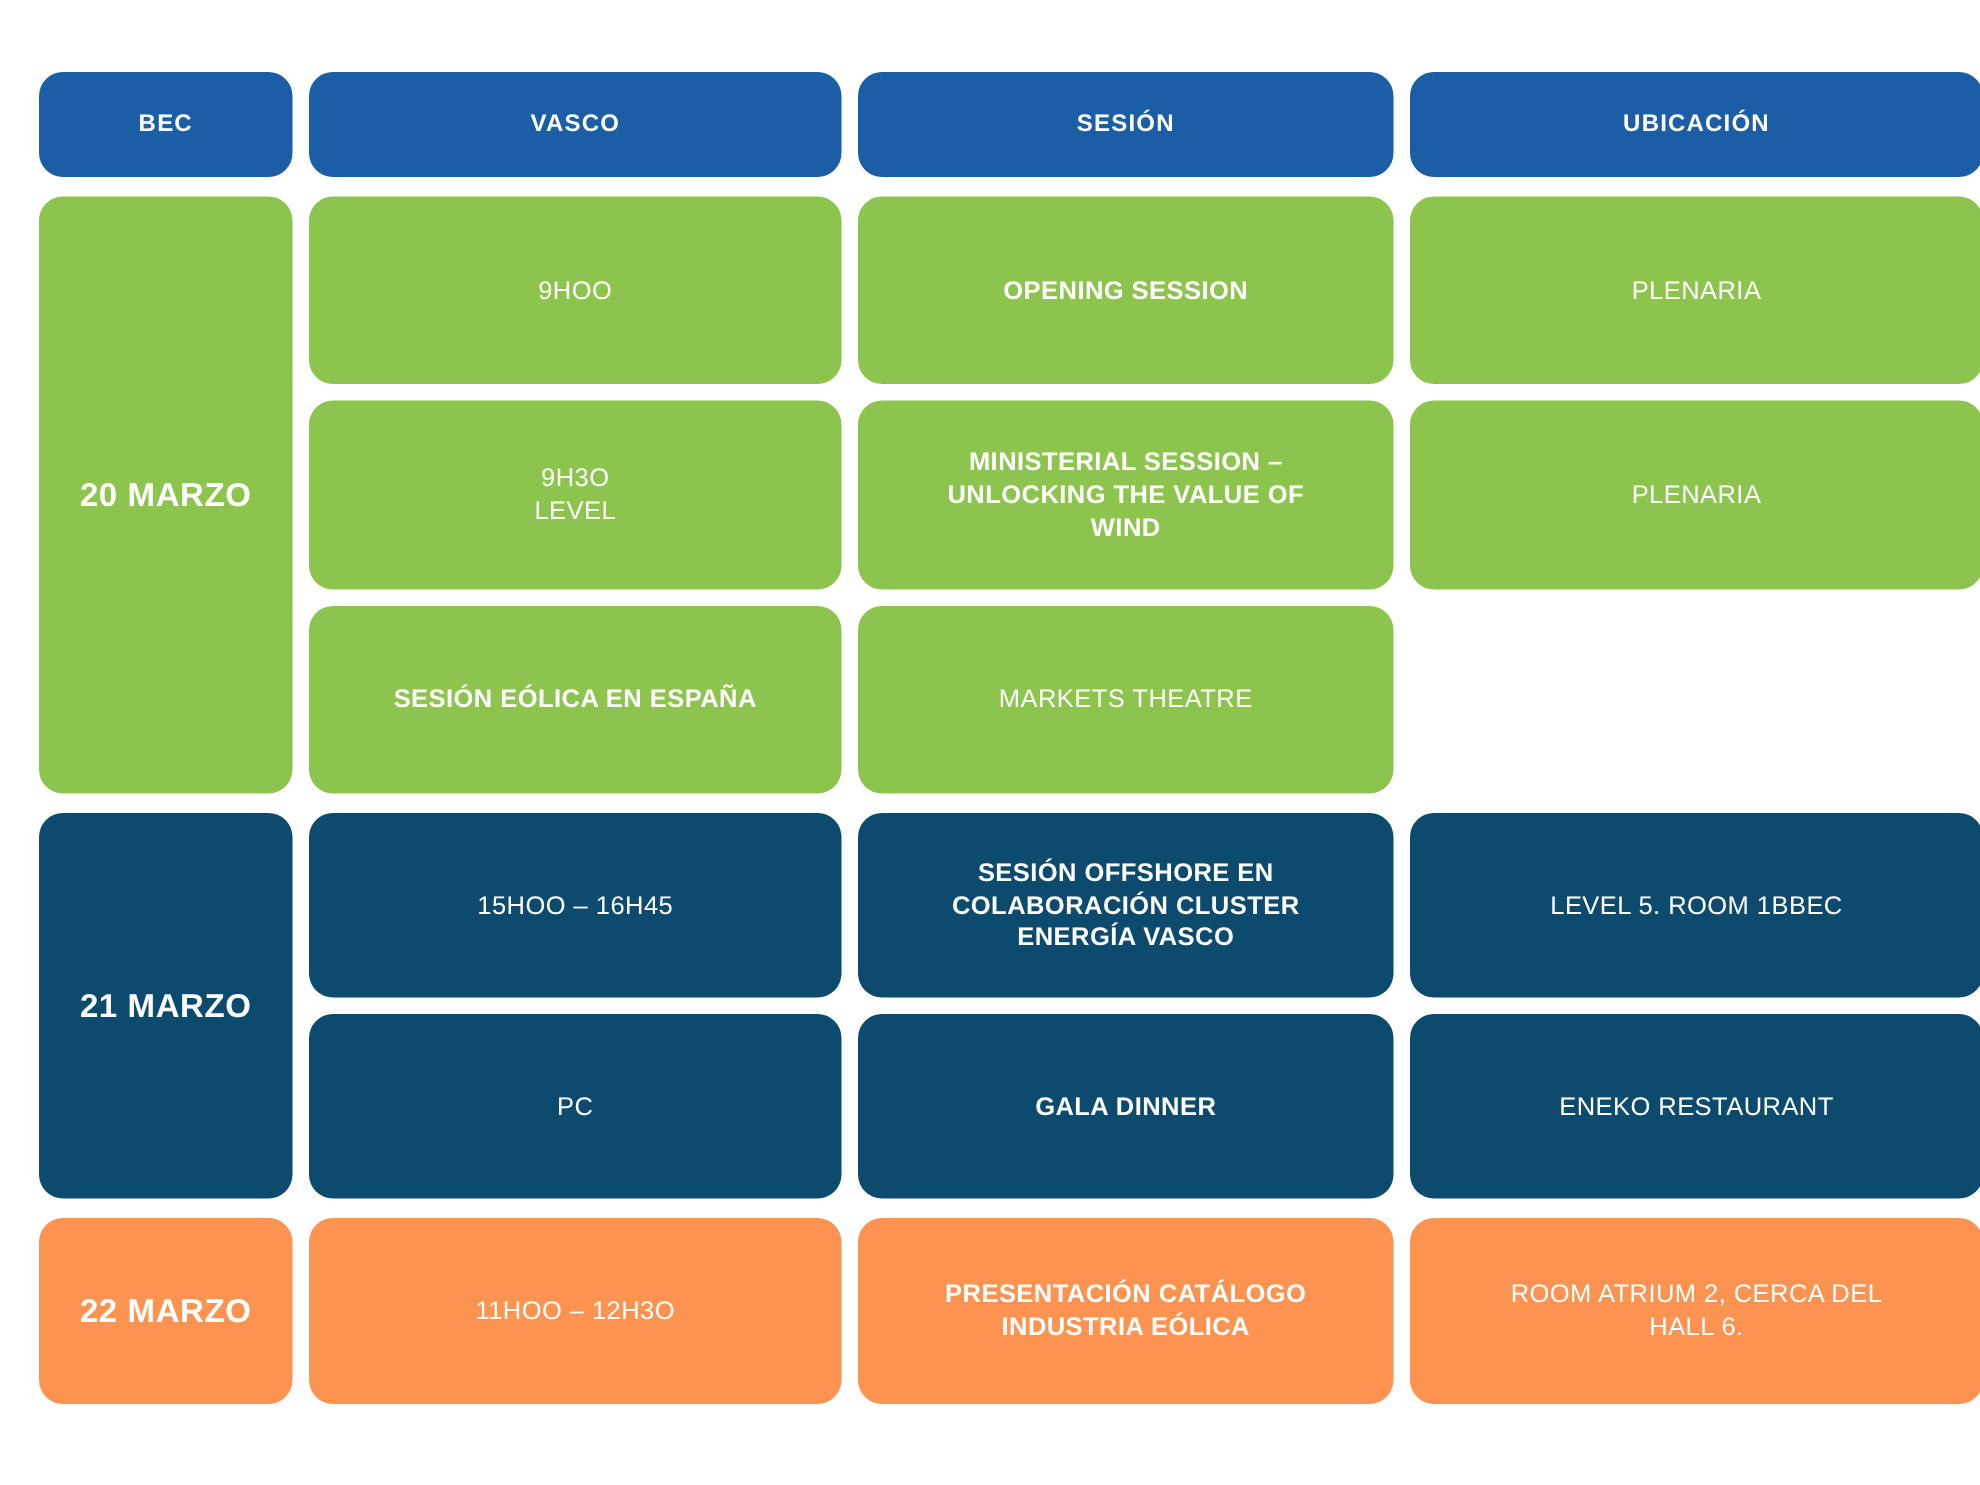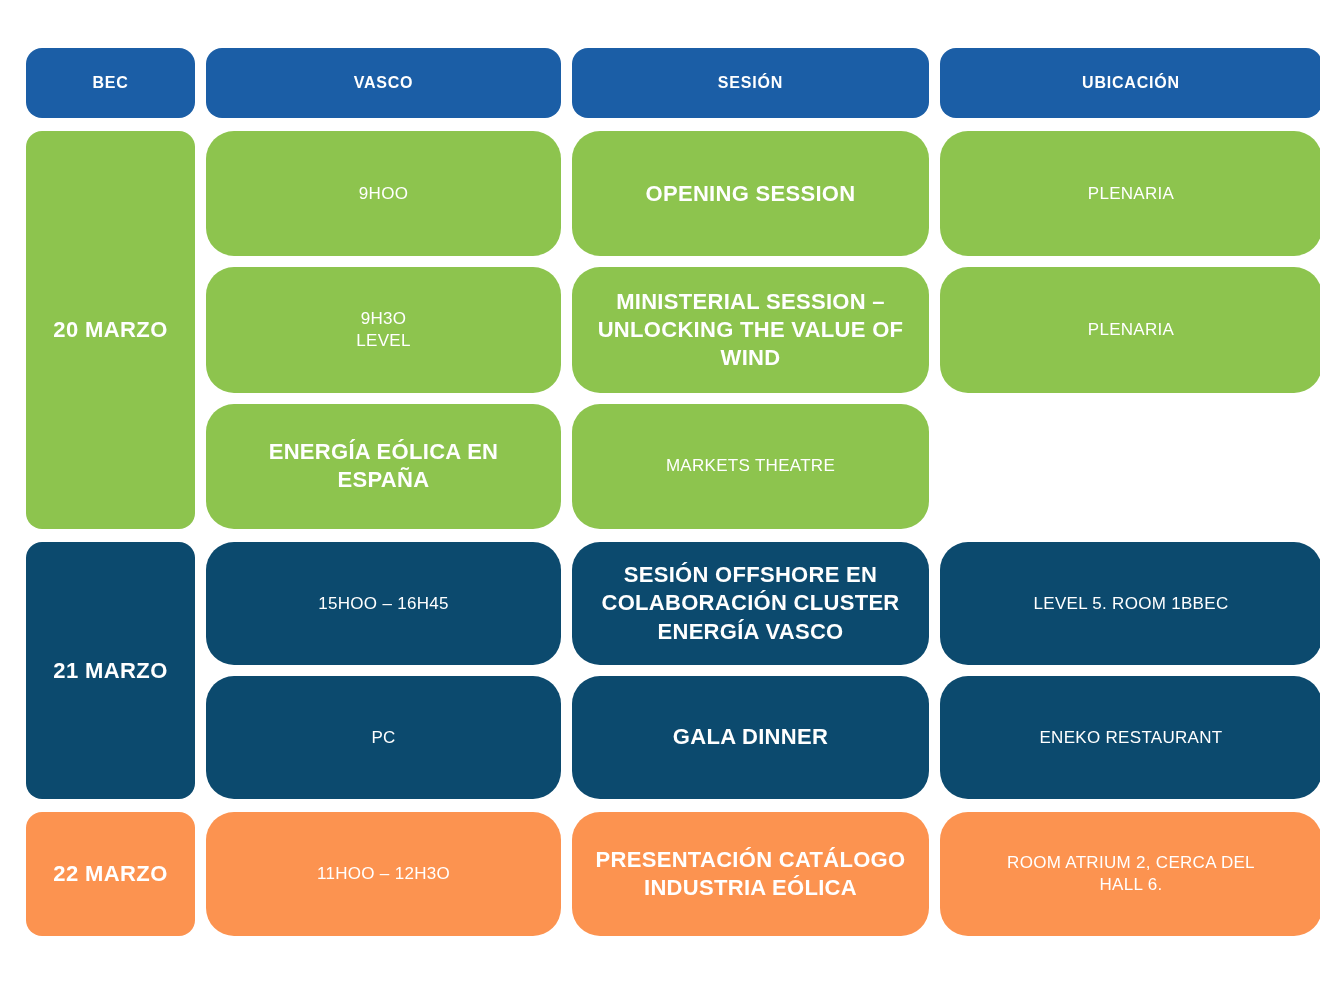--- a/index.html
+++ b/index.html
@@ -65,39 +65,39 @@
 
   .row {
     display: grid;
     grid-template-columns: 355px 357px 382px;
     gap: 11px;
     flex: 1 1 0;
     min-height: 0;
   }
 
   .cell {
-    border-radius: 28px;
+    border-radius: 16px;
     display: flex;
     align-items: center;
     justify-content: center;
     text-align: center;
     color: #ffffff;
     padding: 6px 14px;
     box-sizing: border-box;
     line-height: 1.28;
     white-space: pre-line;
   }
 
   .cell.time {
     font-size: 17px;
     font-weight: normal;
     letter-spacing: 0.3px;
   }
   .cell.session {
-    font-size: 22px;
+    font-size: 17px;
     font-weight: bold;
     letter-spacing: 0.3px;
   }
   .cell.location {
     font-size: 17px;
     font-weight: normal;
     letter-spacing: 0.3px;
   }
 
   .hdr {
@@ -139,21 +139,21 @@
       </div>
       <div class="row">
         <div class="cell time c-green">9H3O
 LEVEL</div>
         <div class="cell session c-green">MINISTERIAL SESSION –
 UNLOCKING THE VALUE OF
 WIND</div>
         <div class="cell location c-green">PLENARIA</div>
       </div>
       <div class="row">
-        <div class="cell session c-green">ENERGÍA EÓLICA EN ESPAÑA</div>
+        <div class="cell session c-green">SESIÓN EÓLICA EN ESPAÑA</div>
         <div class="cell location c-green">MARKETS THEATRE</div>
       </div>
     </div>
   </div>
 
   <div class="day-group g-blue">
     <div class="day-cell c-blue">21 MARZO</div>
     <div class="rows">
       <div class="row">
         <div class="cell time c-blue">15HOO – 16H45</div>

